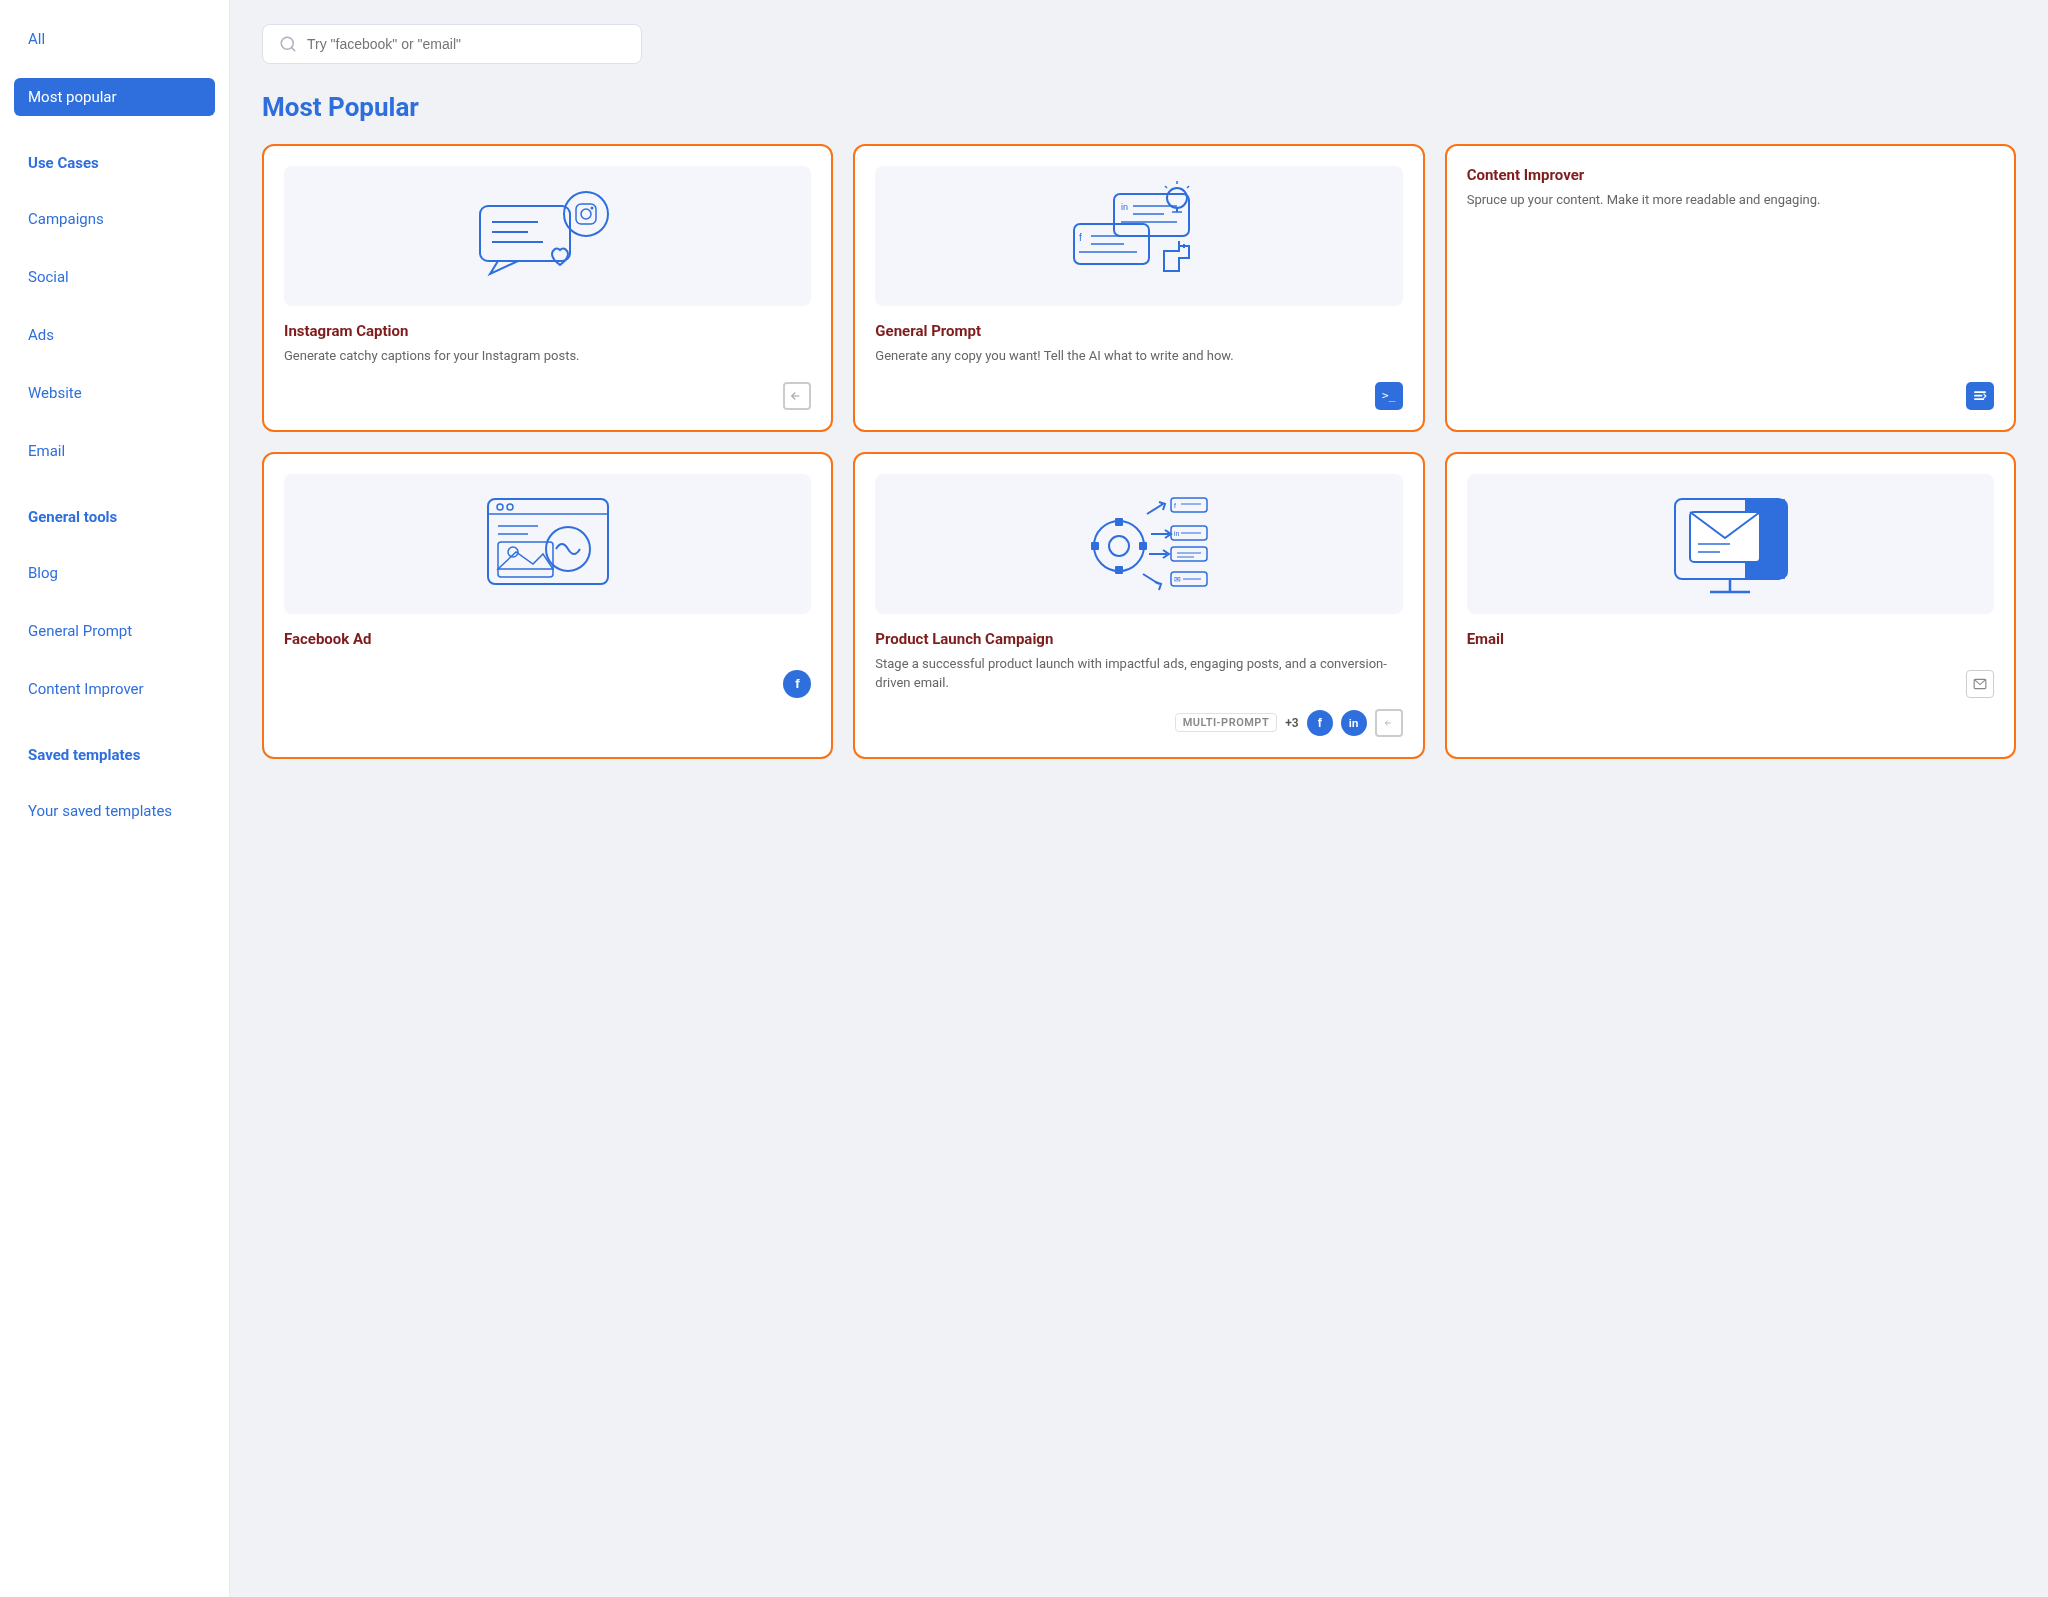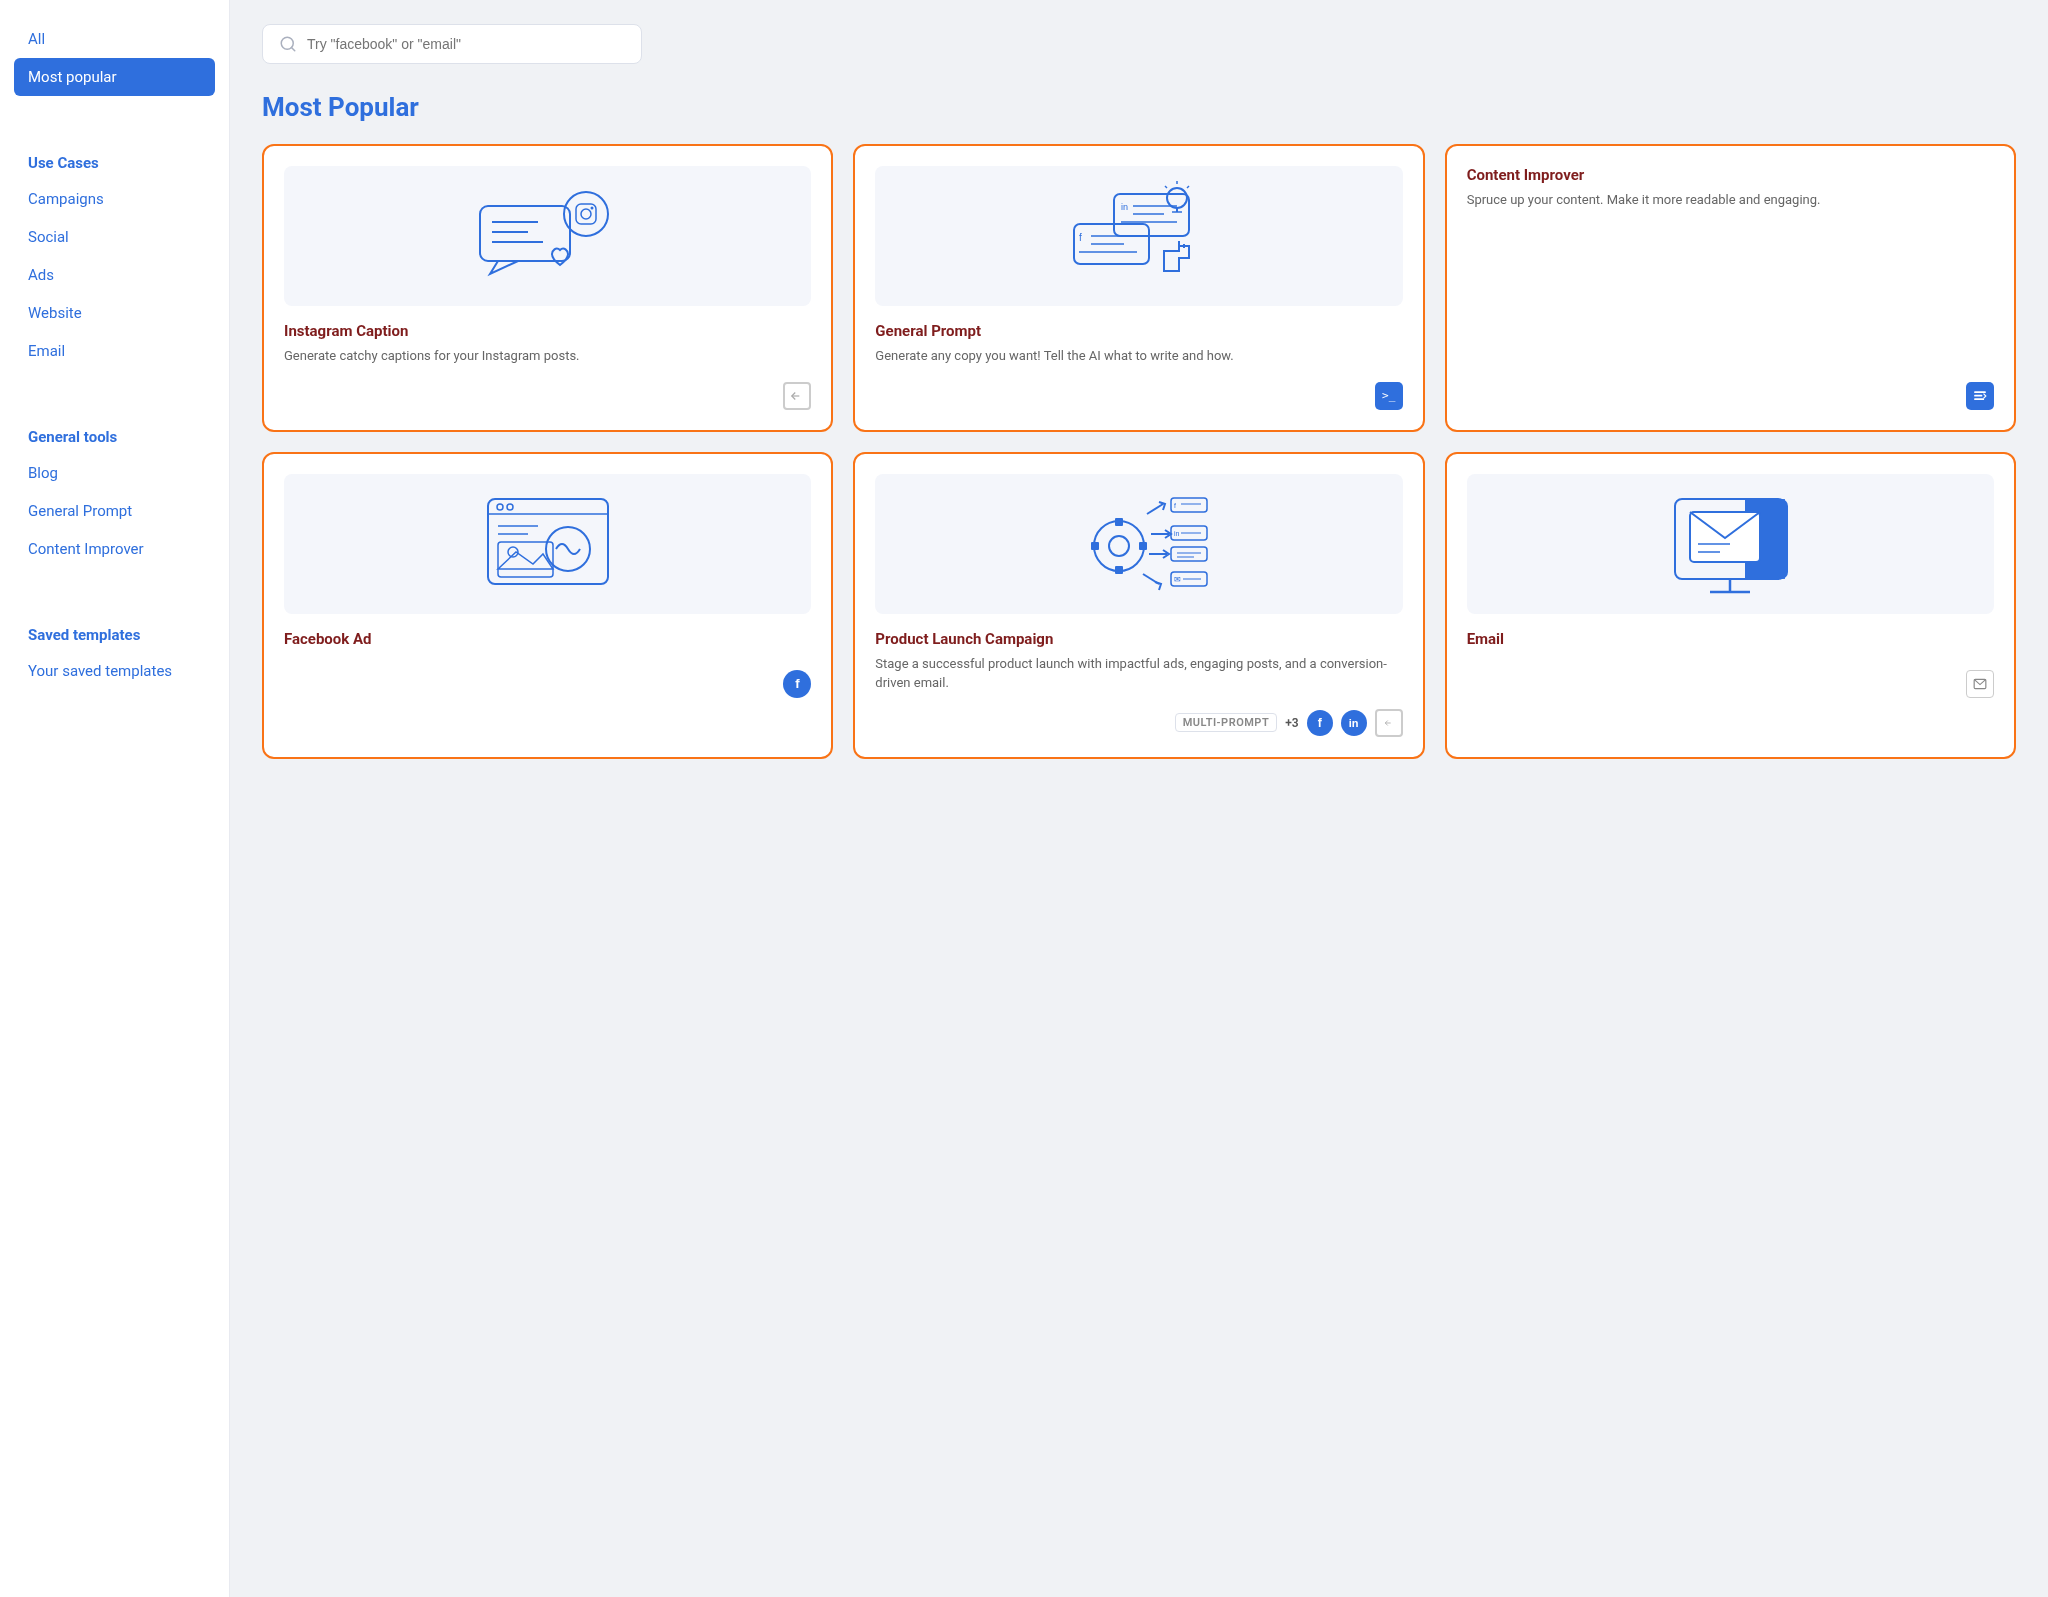--- a/index.html
+++ b/index.html
@@ -12,41 +12,41 @@
 
     
     .sidebar {
       width: 230px;
       min-width: 230px;
       background: #fff;
       padding: 20px 0;
       display: flex;
       flex-direction: column;
       border-right: 1px solid #e8eaf0;
+      gap: 20px;
     }
     .sidebar-item {
       padding: 10px 28px;
       cursor: pointer;
       font-size: 15px;
       color: #2f6fdd;
       transition: background 0.15s;
     }
     .sidebar-item.active {
       background: #2f6fdd;
       color: #fff;
       border-radius: 6px;
       margin: 0 14px;
       padding: 10px 14px;
     }
     .sidebar-section-header {
       padding: 18px 28px 8px 28px;
       font-size: 15px;
       font-weight: 700;
       color: #2f6fdd;
-      margin-top: 40px;
     }
 
     
     .main {
       flex: 1;
       padding: 24px 32px;
       overflow-y: auto;
       background: #f0f2f5;
     }
 

